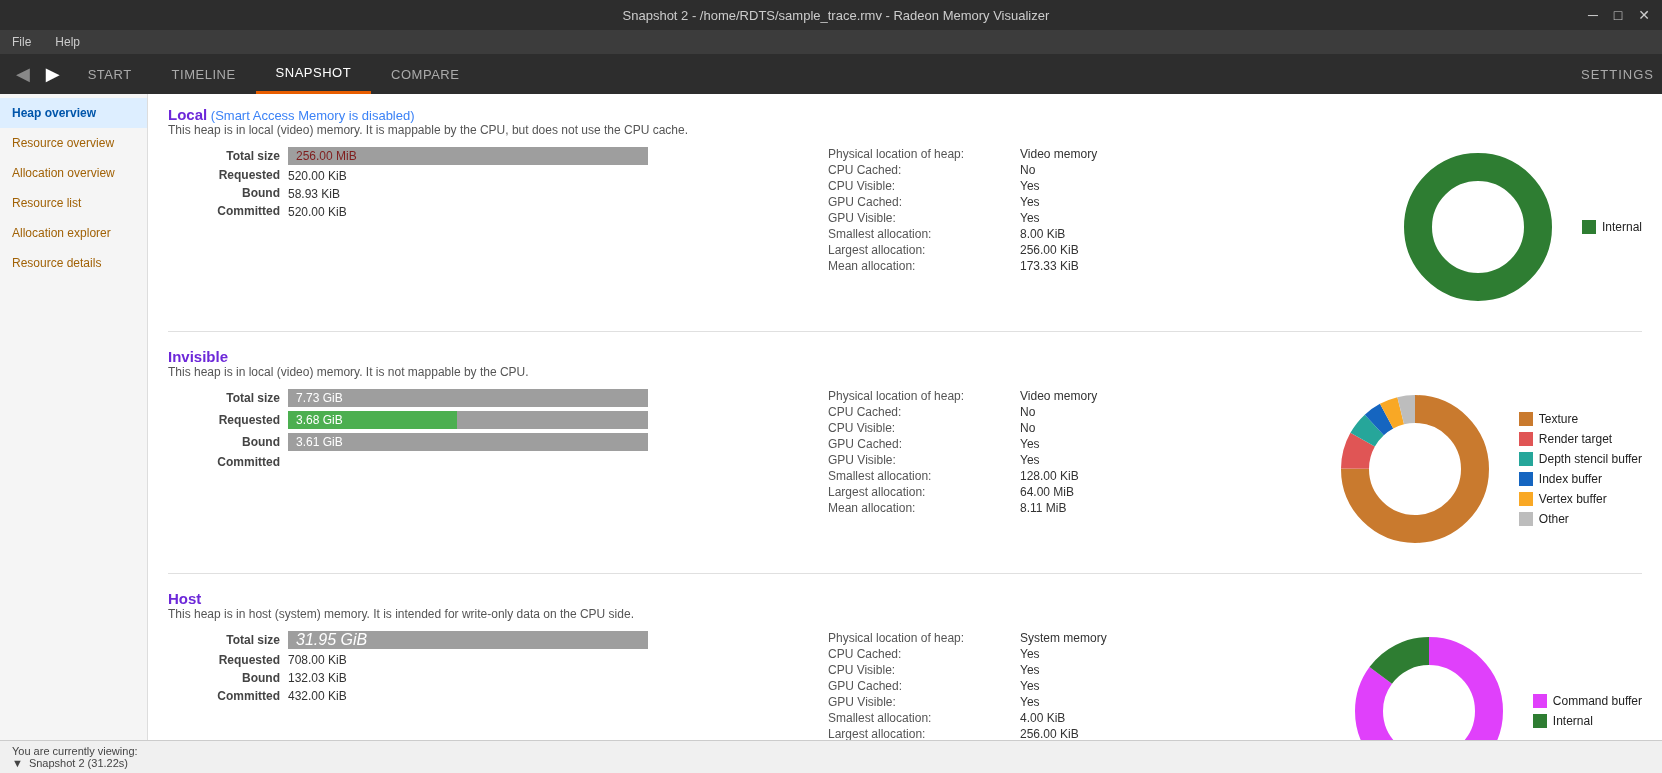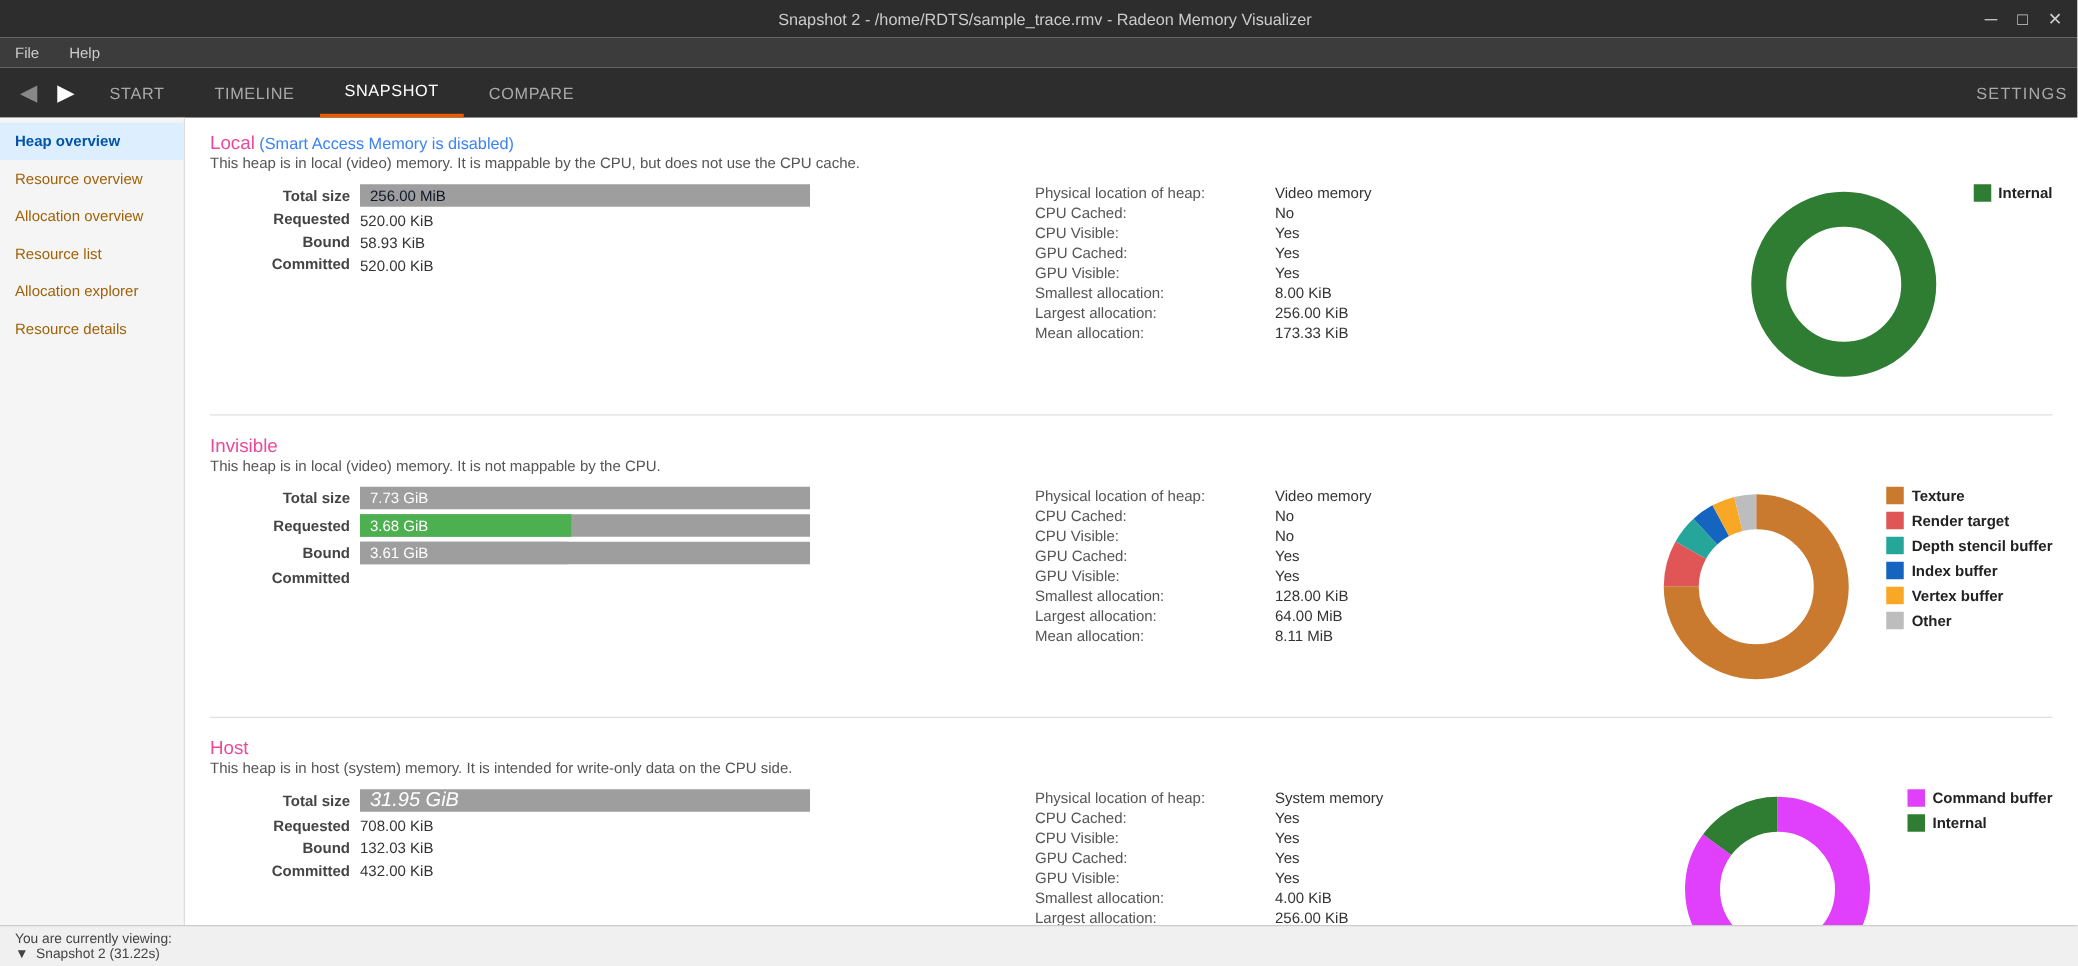--- a/index.html
+++ b/index.html
@@ -30,28 +30,28 @@
     .sidebar { background: #f5f5f5; width: 148px; border-right: 1px solid #ddd; display: flex; flex-direction: column; flex-shrink: 0; padding-top: 4px; }
     .sidebar-item { padding: 8px 12px; font-size: 12px; cursor: pointer; color: #a16207; }
     .sidebar-item.active { background: #ddeeff; color: #0055aa; font-weight: 600; }
 
     
     .content { flex: 1; overflow-y: auto; background: #fff; padding: 0; }
     .content-inner { padding: 12px 20px; }
 
     
     .heap-section { margin-bottom: 24px; }
-    .heap-title { font-size: 15px; font-weight: 400; color: #ec4899; }
+    .heap-title { font-size: 15px; font-weight: 700; color: #6d28d9; }
     .heap-subtitle { font-size: 12px; color: #555; margin-bottom: 10px; }
     .heap-info-grid { display: grid; grid-template-columns: 180px auto; gap: 2px 12px; max-width: 400px; }
     .info-label { font-size: 12px; color: #555; }
     .info-value { font-size: 12px; color: #333; }
 
     
-    .chart-area { display: flex; gap: 24px; margin-left: auto; font-weight: bold; }
+    .chart-area { display: flex; align-items: center; gap: 24px; margin-left: auto; }
     .legend { display: flex; flex-direction: column; gap: 6px; }
     .legend-item { display: flex; align-items: center; gap: 6px; font-size: 12px; }
     .legend-color { width: 14px; height: 14px; flex-shrink: 0; }
 
     
     .status-bar { background: #f0f0f0; border-top: 1px solid #ccc; padding: 4px 12px; font-size: 11px; color: #444; flex-shrink: 0; }
 
     
     .content::-webkit-scrollbar { width: 8px; }
     .content::-webkit-scrollbar-track { background: #f0f0f0; }
@@ -110,21 +110,21 @@
         <div class="heap-subtitle">This heap is in local (video) memory. It is mappable by the CPU, but does not use the CPU cache.</div>
 
         <div style="display:flex; align-items:flex-start; gap:40px;">
 
           <div style="min-width:620px;">
 
             <div style="display:grid; grid-template-columns:120px 1fr; align-items:center; gap:2px 0; margin-bottom:2px;">
               <div style="text-align:right; font-size:12px; font-weight:600; color:#444; padding-right:8px;">Total size</div>
               <div style="display:flex; align-items:center; gap:8px;">
                 <div style="width:360px; height:18px; background:#9e9e9e; position:relative; display:flex; align-items:center;">
-                  <span style="font-size:12px; color:#0f172a; padding-left:8px; position:relative; z-index:1;">256.00 MiB</span>
+                  <span style="font-size:12px; color:#7f1d1d; padding-left:8px; position:relative; z-index:1;">256.00 MiB</span>
                 </div>
               </div>
 
               <div style="text-align:right; font-size:12px; font-weight:600; color:#444; padding-right:8px;">Requested</div>
               <div style="display:flex; align-items:center; gap:8px; margin-top:2px;">
                 <span style="font-size:12px; color:#333;">520.00 KiB</span>
               </div>
 
               <div style="text-align:right; font-size:12px; font-weight:600; color:#444; padding-right:8px;">Bound</div>
               <div style="display:flex; align-items:center; gap:8px; margin-top:2px;">

